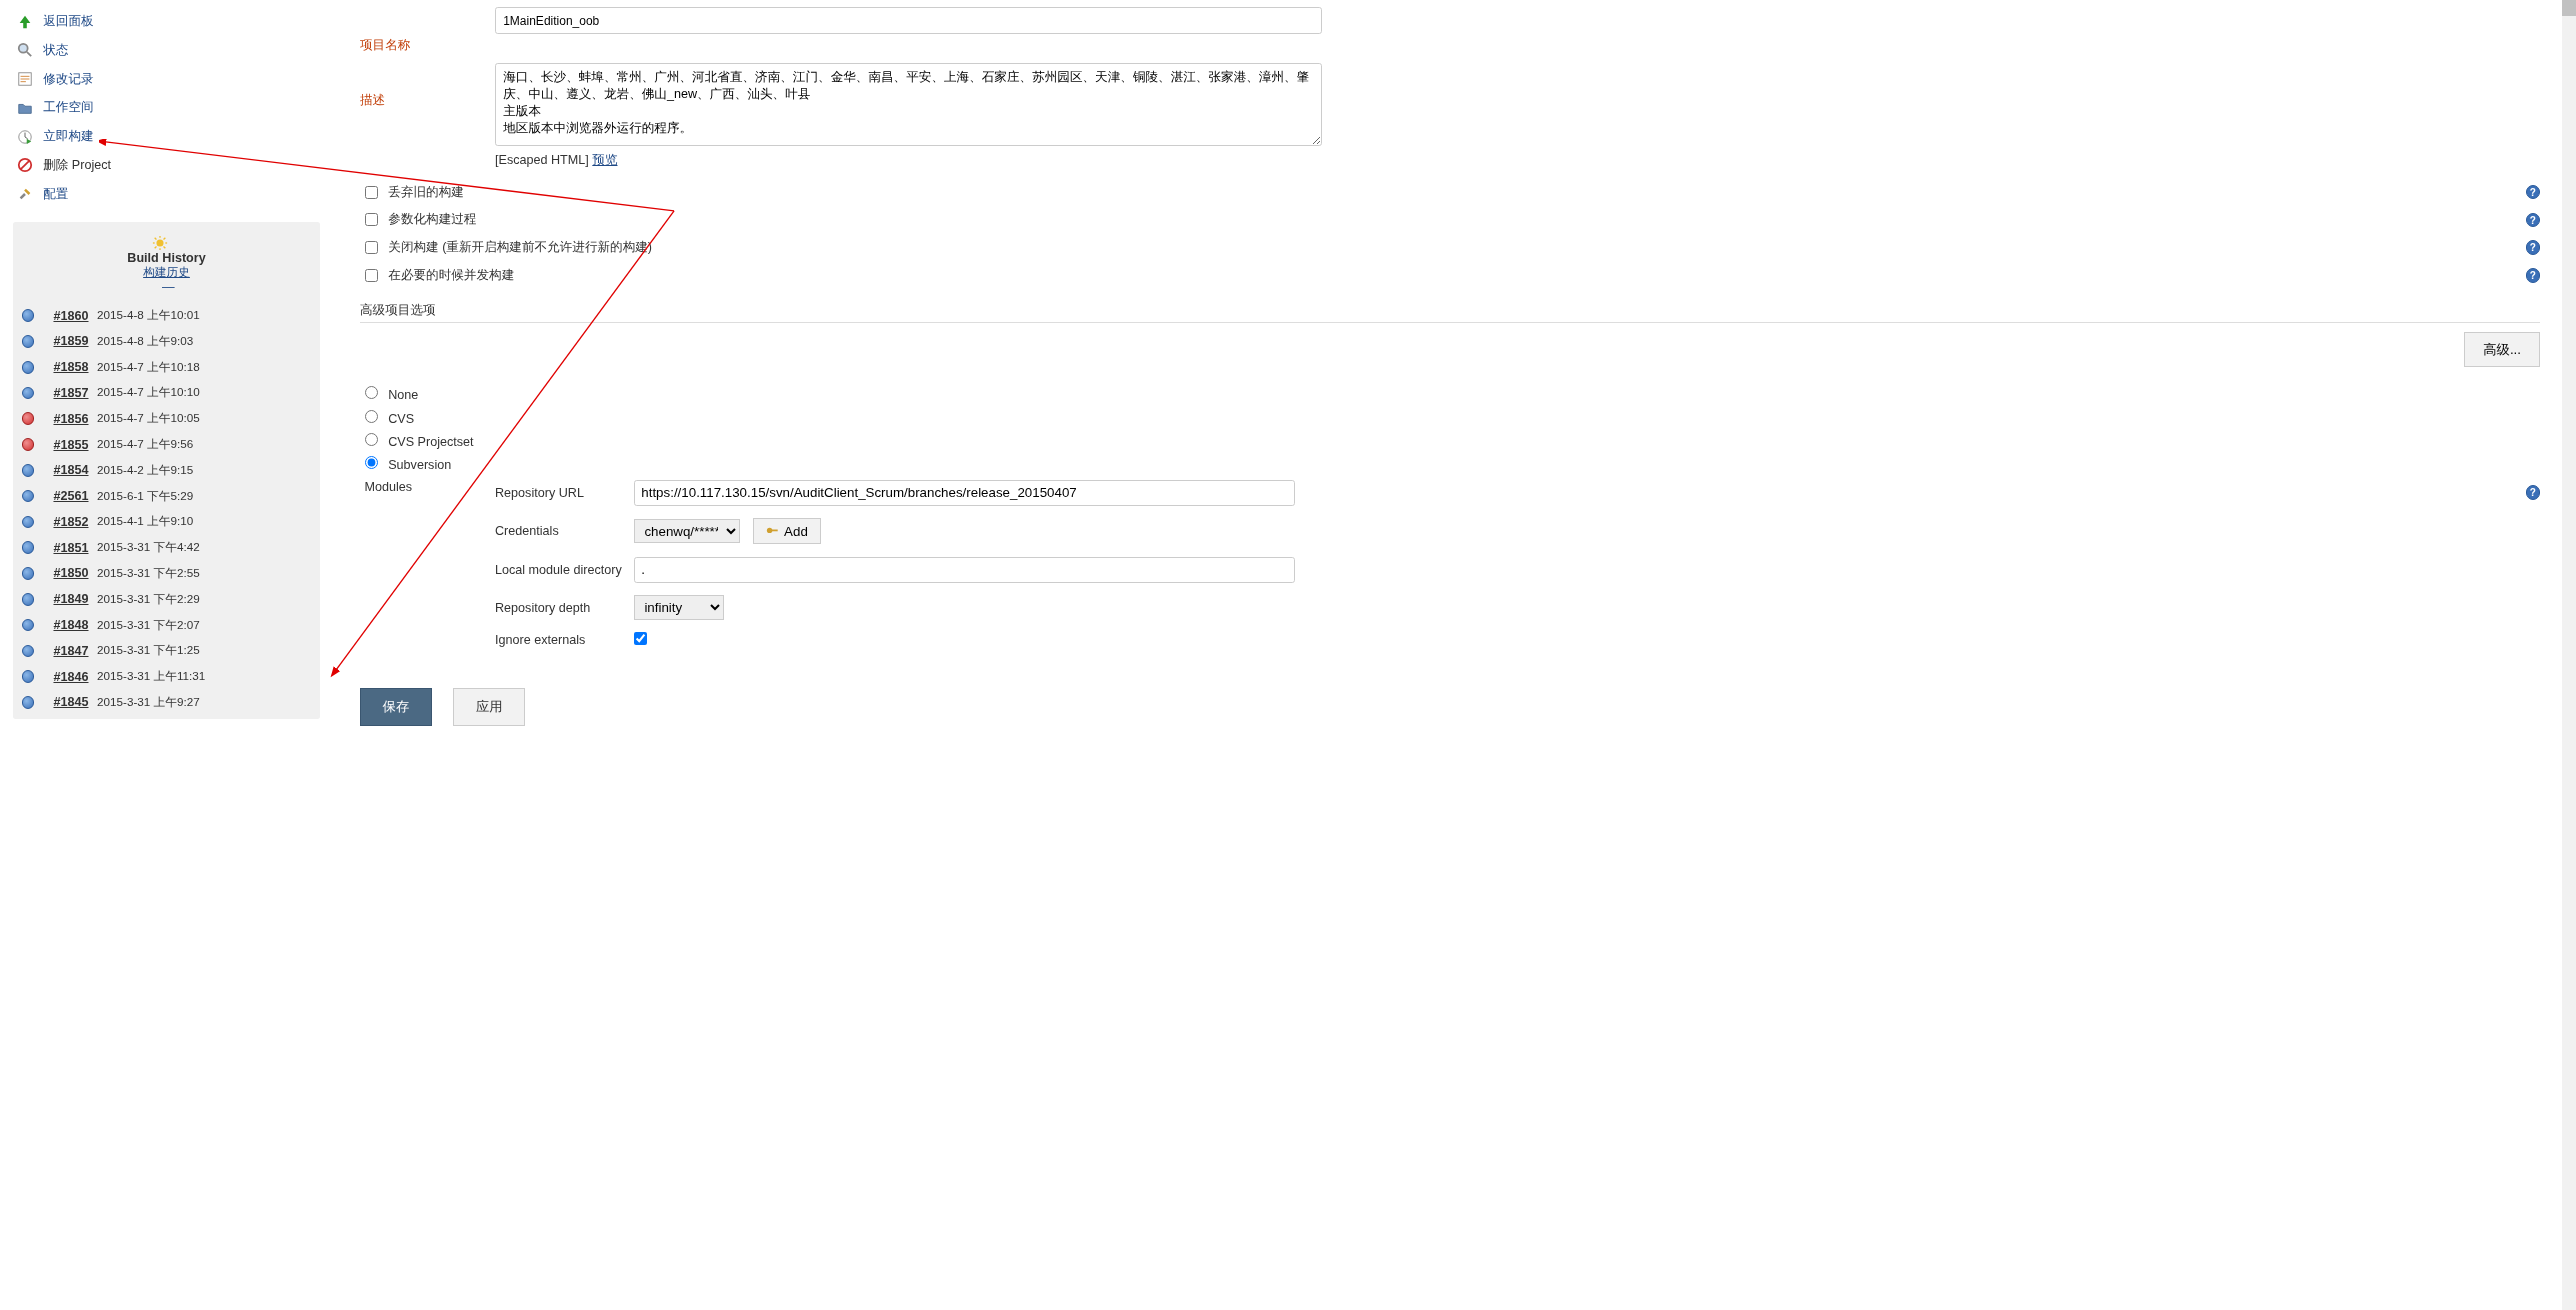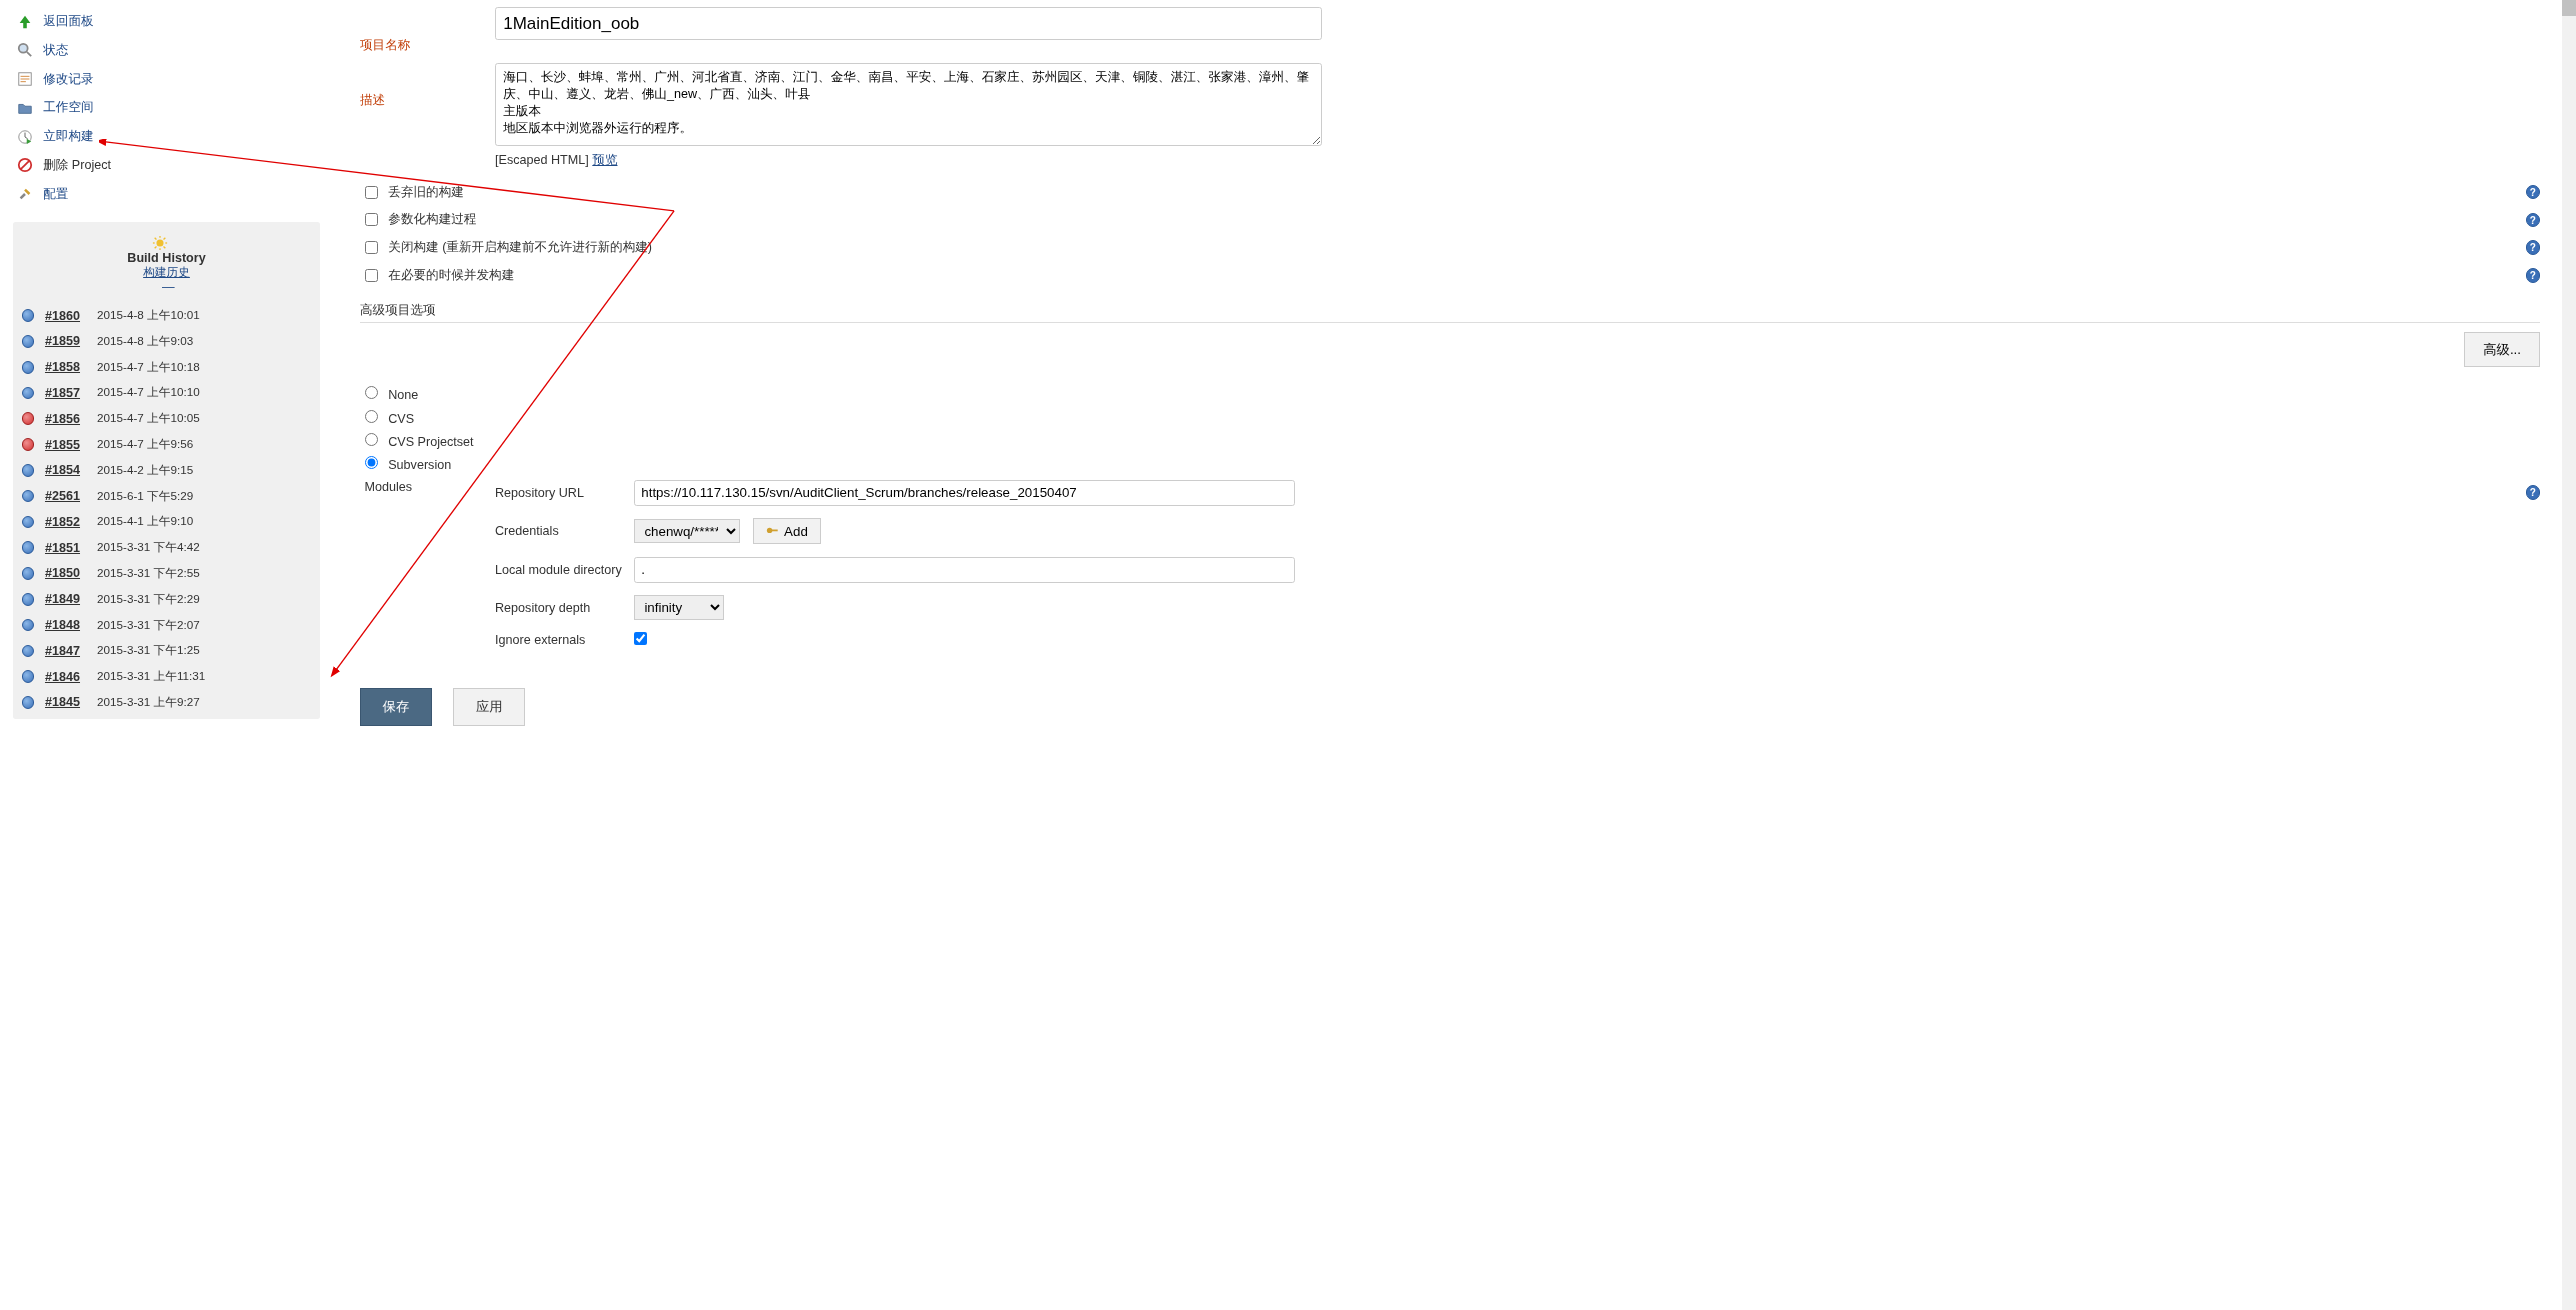--- a/index.html
+++ b/index.html
@@ -1,18 +1,18 @@
 <!DOCTYPE html>
 <html style="font-size:14.4px"><head>
 <meta charset="utf-8">
 <style>
   * { box-sizing: border-box; margin: 0; padding: 0; }
   body { font-family: Arial, "Microsoft YaHei", sans-serif; font-size: 12.6px; color: #333; background: #fff; }
   .container { display: flex; width: 100%; }
-  .sidebar { width: 333px; padding: 7.2px 12.6px; flex-shrink: 0; }
+  .sidebar { width: 333px; padding: 7.2px 12.6px; flex-shrink: 0; text-align: center; }
   .main { flex: 1; padding: 7.2px 36px 7.2px 27px; position: relative; }
   
   .nav-item { display: flex; align-items: center; padding: 5.4px 3.6px; cursor: pointer; }
   .nav-item .icon { width: 18px; height: 18px; margin-right: 9px; display: inline-flex; align-items: center; justify-content: center; }
   .nav-item .label { color: #204A87; }
   .nav-item .label.delete { color: #333; }
   
   .build-history-panel { background: #f0f0f0; border-radius: 2.7px; margin-top: 13.5px; padding: 3.6px 0; }
   .bh-header { display: flex; align-items: center; padding: 9px 12.6px; flex-direction: column; }
   .bh-header .sun { width: 16px; height: 16px; margin-right: 12.6px; }
@@ -24,21 +24,21 @@
   .bh-row .orb { width: 12.6px; height: 12.6px; border-radius: 50%; margin-right: 10.8px; flex-shrink: 0; }
   .orb.blue { background: radial-gradient(circle at 35% 35%, #8bb7e8, #3a6fb7); border: 0.9px solid #2a5a9a; }
   .orb.red { background: radial-gradient(circle at 35% 35%, #f08f8f, #d03030); border: 0.9px solid #a02020; }
   .bh-row .num { color: #333; font-weight: bold; text-decoration: underline; width: 52px; }
   .bh-row .time { color: #333; font-size: 11.7px; }
   
   .form-row { display: flex; align-items: flex-start; margin-bottom: 9px; }
   .form-label { width: 135px; color: #c2410c; padding-top: 5.4px; flex-shrink: 0; margin-top: 24px; }
   .form-field { flex: 1; }
   
-  input[type="text"].wide { width: 100%; max-width: 827px; padding: 5.4px 7.2px; border: 0.9px solid #ccc; border-radius: 2.7px; font-size: 17px; }
+  input[type="text"].wide { width: 100%; max-width: 827px; padding: 5.4px 7.2px; border: 0.9px solid #ccc; border-radius: 2.7px; font-size: 12px; }
   textarea.desc { width: 100%; max-width: 827px; height: 83px; padding: 5.4px 7.2px; border: 0.9px solid #ccc; border-radius: 2.7px; font-size: 12.6px; font-family: inherit; resize: both; }
   .escaped-line { margin-top: 3.6px; color: #333; }
   .escaped-line a { color: #204A87; text-decoration: underline; }
   
   .check-row { display: flex; align-items: center; padding: 5.4px 0; position: relative; }
   .check-row input[type="checkbox"] { margin-right: 10.8px; margin-left: 4.5px; }
   .check-row .help { position: absolute; right: 0; }
   
   .section-title { color: #333; margin: 12.6px 0 7.2px 0; padding-bottom: 3.6px; border-bottom: 0.9px solid #ddd; }
   

